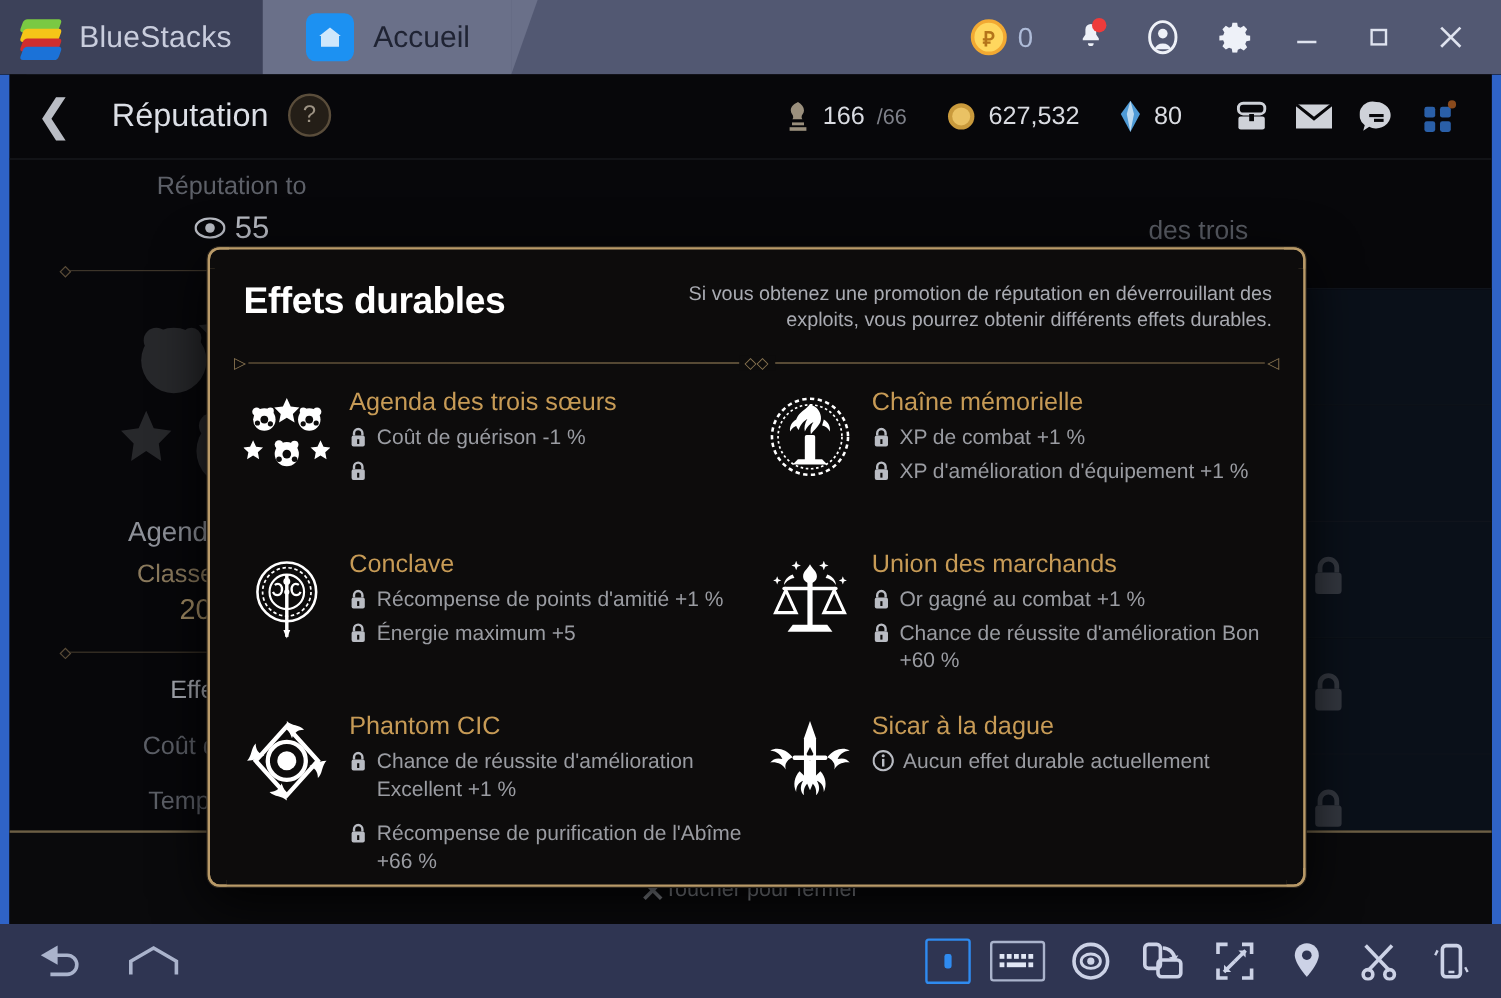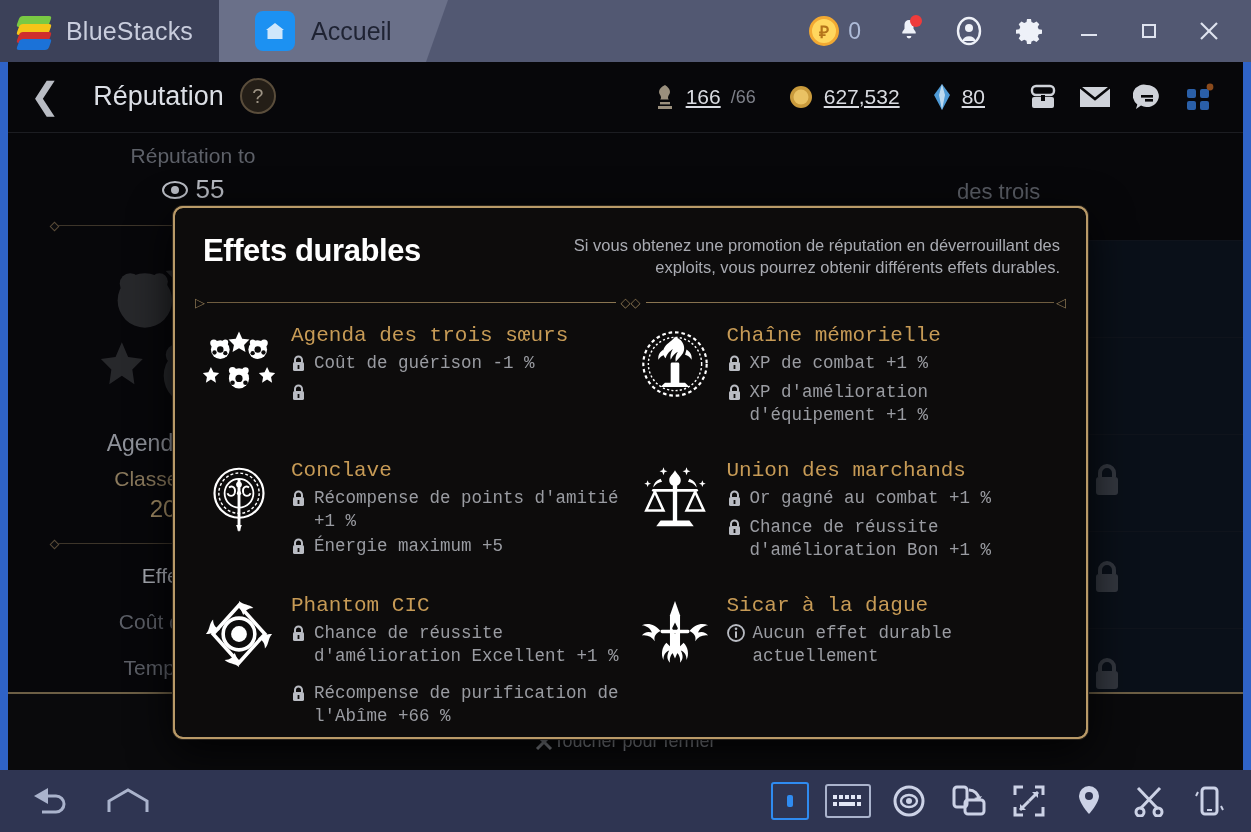--- a/index.html
+++ b/index.html
@@ -106,21 +106,21 @@
   .back-chevron { color:#b9bcc4; font-size:36px; line-height:1; font-weight:300; }
   .gbar-title { color:#dcdfe6; font-size:27px;margin-left:17px; }
   .help-badge {
     width:36px; height:36px; border-radius:50%;
     border:2px solid #5a4d3b; background:#241e17;
     color:#9d9384; font-size:20px;
     display:flex; align-items:center; justify-content:center;
   }
   .gbar-right { position:absolute; right:18px; top:12px; display:flex; align-items:center; gap:0; }
   .res { display:flex; align-items:center; gap:10px; margin-right:32px; }
-  .res-val { color:#d9dbe1; font-size:21px;text-decoration:underline; }
+  .res-val { color:#d9dbe1; font-size:21px; }
   .res-sub { color:#7e8089; font-size:18px; }
   .gicon { width:52px; height:46px; display:flex; align-items:center; justify-content:center; position:relative; }
 
   .gbar-divider { position:absolute; left:0; top:70px; width:1235px; height:1px; background:#1c1d22; }
 
   
   .bg-left {
     position:absolute; left:20px; top:82px; width:330px; color:#6d7078;
     text-align:center;
   }
@@ -222,21 +222,21 @@
   .head-rule .cap-l { left:6px; } .head-rule .cap-r { right:6px; }
 
   .grid {
     position:absolute; left:0; top:108px; width:915px; height:420px;
     display:grid; grid-template-columns: 1fr 1fr;
     grid-template-rows: 135px 135px auto;
     padding: 0 22px;
   }
   .cell { display:flex; gap:16px; padding: 8px 6px 0 6px; }
   .cell .emblem { flex:0 0 72px; width:72px; height:72px; margin-top:4px; }
-  .cell .body { flex:1 1 auto; min-width:0;font-family:Liberation Mono, monospace; }
+  .cell .body { flex:1 1 auto; min-width:0; }
   .cell .name { color:#c79b56; font-size:21px; margin-bottom:5px; }
   .eff {
     display:flex; align-items:flex-start; gap:8px;
     color:#9a9ca2; font-size:17.5px; line-height:1.32; margin-bottom:2px;
   }
   .eff .txt { flex:1 1 auto; }
   .lock-ico { flex:0 0 15px; margin-top:3px; }
   .info-ico { flex:0 0 18px; margin-top:2px; }
 
   
@@ -664,21 +664,21 @@
                       <rect x="6.6" y="10" width="1.8" height="4" fill="#0d0c0c"></rect>
                     </svg></span>
                 <span class="txt">Or gagné au combat +1 %</span>
               </div>
               <div class="eff">
                 <span class="lock-ico"><svg width="15" height="17" viewBox="0 0 15 17">
                       <path d="M4 7V5a3.5 3.5 0 0 1 7 0v2" fill="none" stroke="#b9bcc3" stroke-width="2"></path>
                       <rect x="2" y="7" width="11" height="9" rx="1.6" fill="#b9bcc3"></rect>
                       <rect x="6.6" y="10" width="1.8" height="4" fill="#0d0c0c"></rect>
                     </svg></span>
-                <span class="txt">Chance de réussite d'amélioration Bon +1 %</span>
+                <span class="txt">Chance de réussite d'amélioration Bon +60 %</span>
               </div>
             </div>
           </div>
 
           <div class="cell">
             <div class="emblem">
               <svg width="72" height="72" viewBox="0 0 100 100">
                 <g fill="none" stroke="#ffffff" stroke-width="5">
                   <path d="M50 10 L86 50 L50 90 L14 50 Z"></path>
                   <circle cx="50" cy="50" r="22"></circle>

